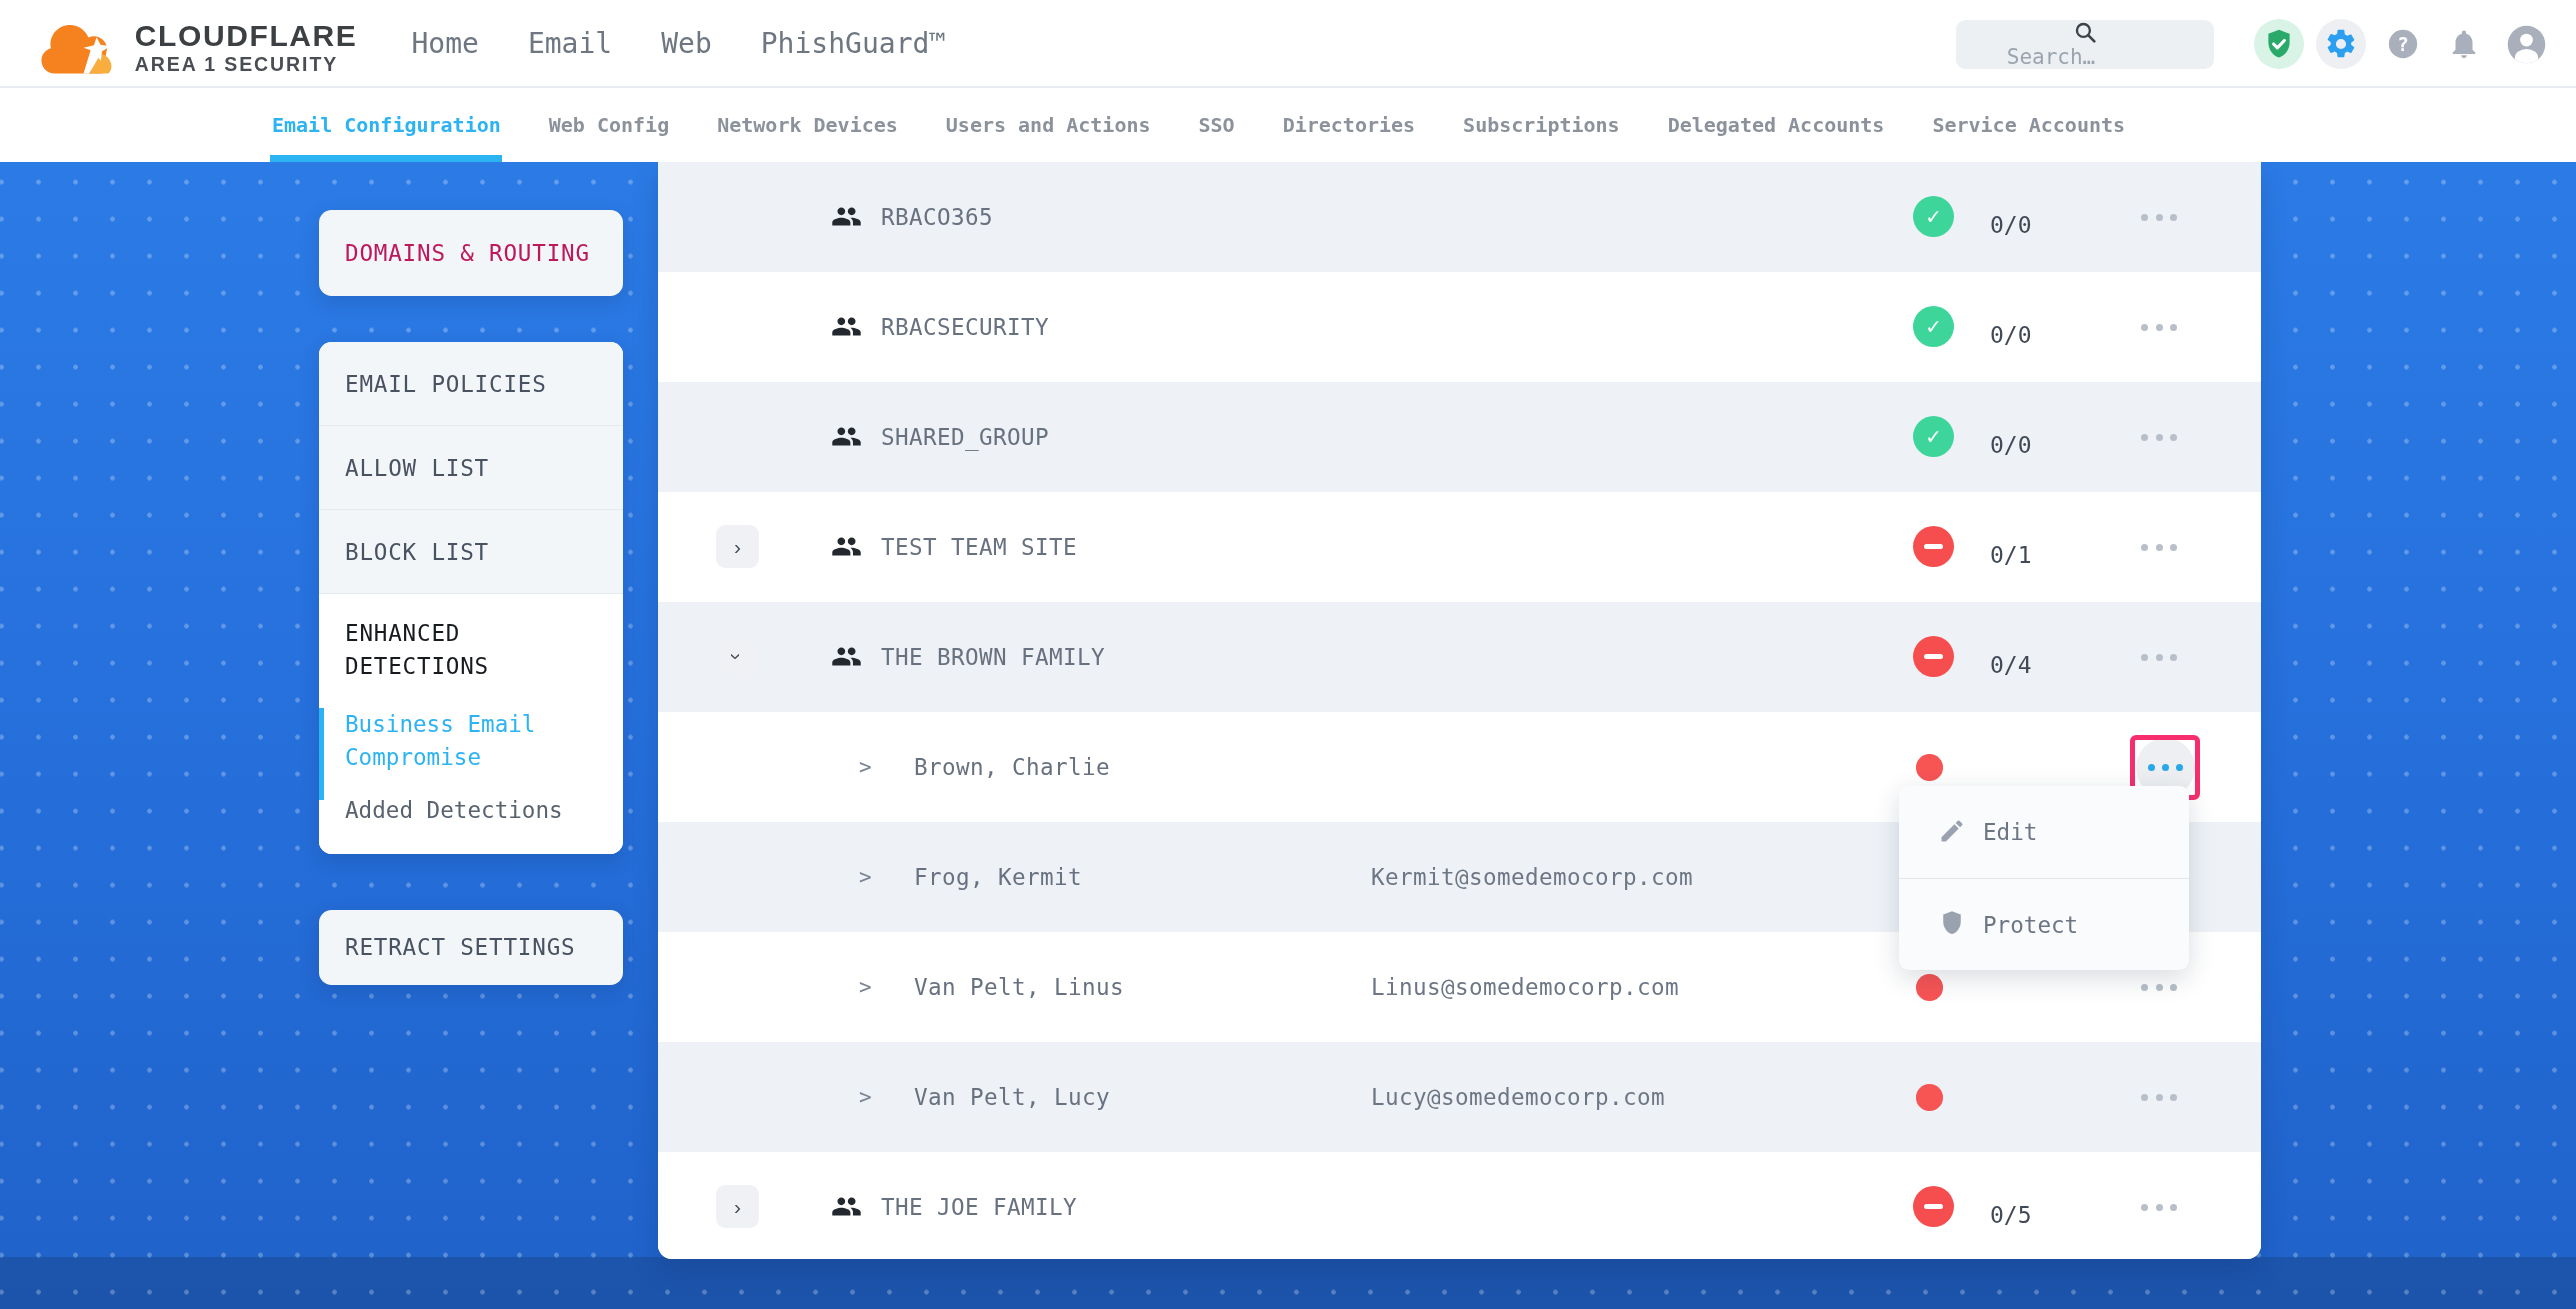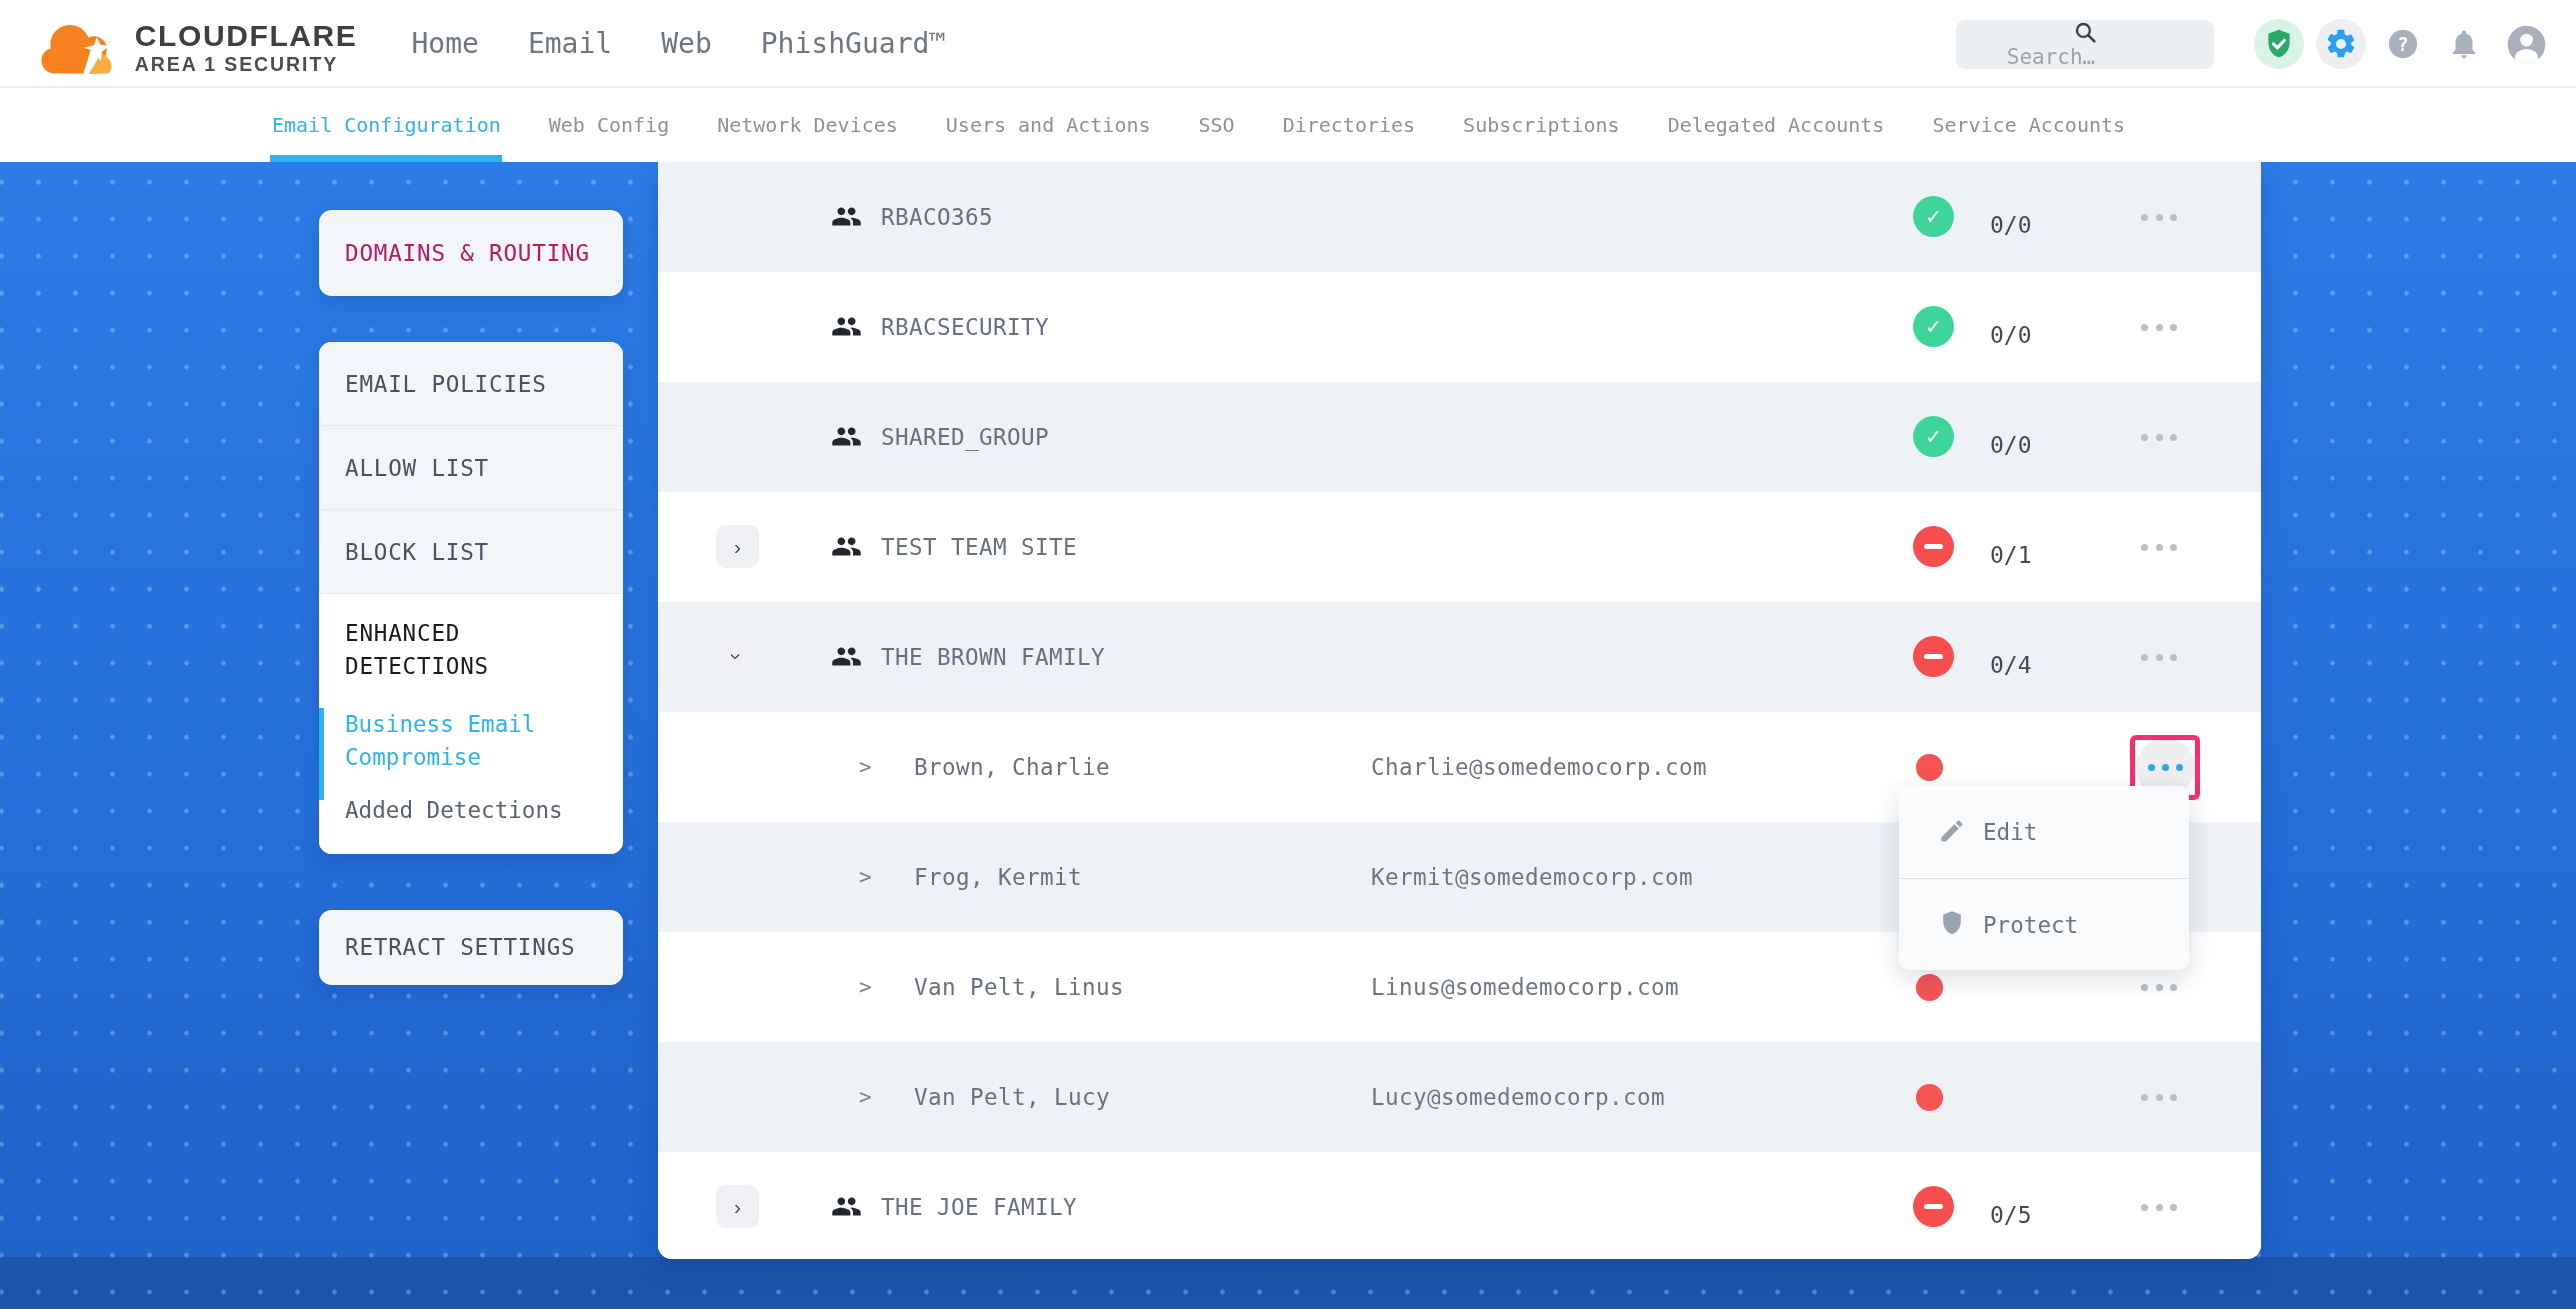--- a/index.html
+++ b/index.html
@@ -46,21 +46,21 @@
   .icirc{ width:50px; height:50px; border-radius:50%; display:flex; align-items:center; justify-content:center; cursor:pointer; }
   .icirc.shield{ background:#d9f4e7; }
   .icirc.gear{ background:#edeff2; }
   .icirc.plain{ background:transparent; }
   .icirc svg{ width:34px; height:34px; }
   .icirc.big svg{ width:45px; height:45px; }
 
   
   .subnav{
     position:absolute; left:0; top:88px; width:2576px; height:74px; background:#ffffff;
-    display:flex; align-items:center; padding-left:272px; gap:48px; z-index:19;
+    display:flex; align-items:center; padding-left:272px; gap:48px; z-index:19;font-weight:bold;
   }
   .tab{ position:relative; font-size:20px; color:#8b929c; height:74px; display:flex; align-items:center; cursor:pointer; white-space:nowrap; }
   .tab.active{ color:#2cb3f2; }
   .tab.active::after{ content:""; position:absolute; left:-1.6px; right:-1.6px; bottom:0; height:7px; background:#2cb3f2; }
 
   
   .sidebar{ position:absolute; left:319px; top:210px; width:304px; z-index:5; }
   .card{ background:#f2f6f9; border-radius:12.5px; box-shadow:0 6.2px 18.7px rgba(12,40,80,.16); }
   .card-domains{ height:86px; display:flex; align-items:center; padding-left:26px;
     font-size:22.6px; letter-spacing:0.8px; color:#be185d; cursor:pointer; }
@@ -327,21 +327,20 @@
         <span class="count">0/4</span>
         <span class="dots">
           <i></i>
           <i></i>
           <i></i>
         </span>
       </div>
       <div class="row">
         <span class="mprefix">&gt;</span>
         <span class="mname">Brown, Charlie</span>
-        <span class="email">Charlie@somedemocorp.com</span>
         <span class="sdot"></span>
         <span class="active-circle">
           <span class="adots">
             <i></i>
             <i></i>
             <i></i>
           </span>
         </span>
         <span class="highlight-box"></span>
       </div>

